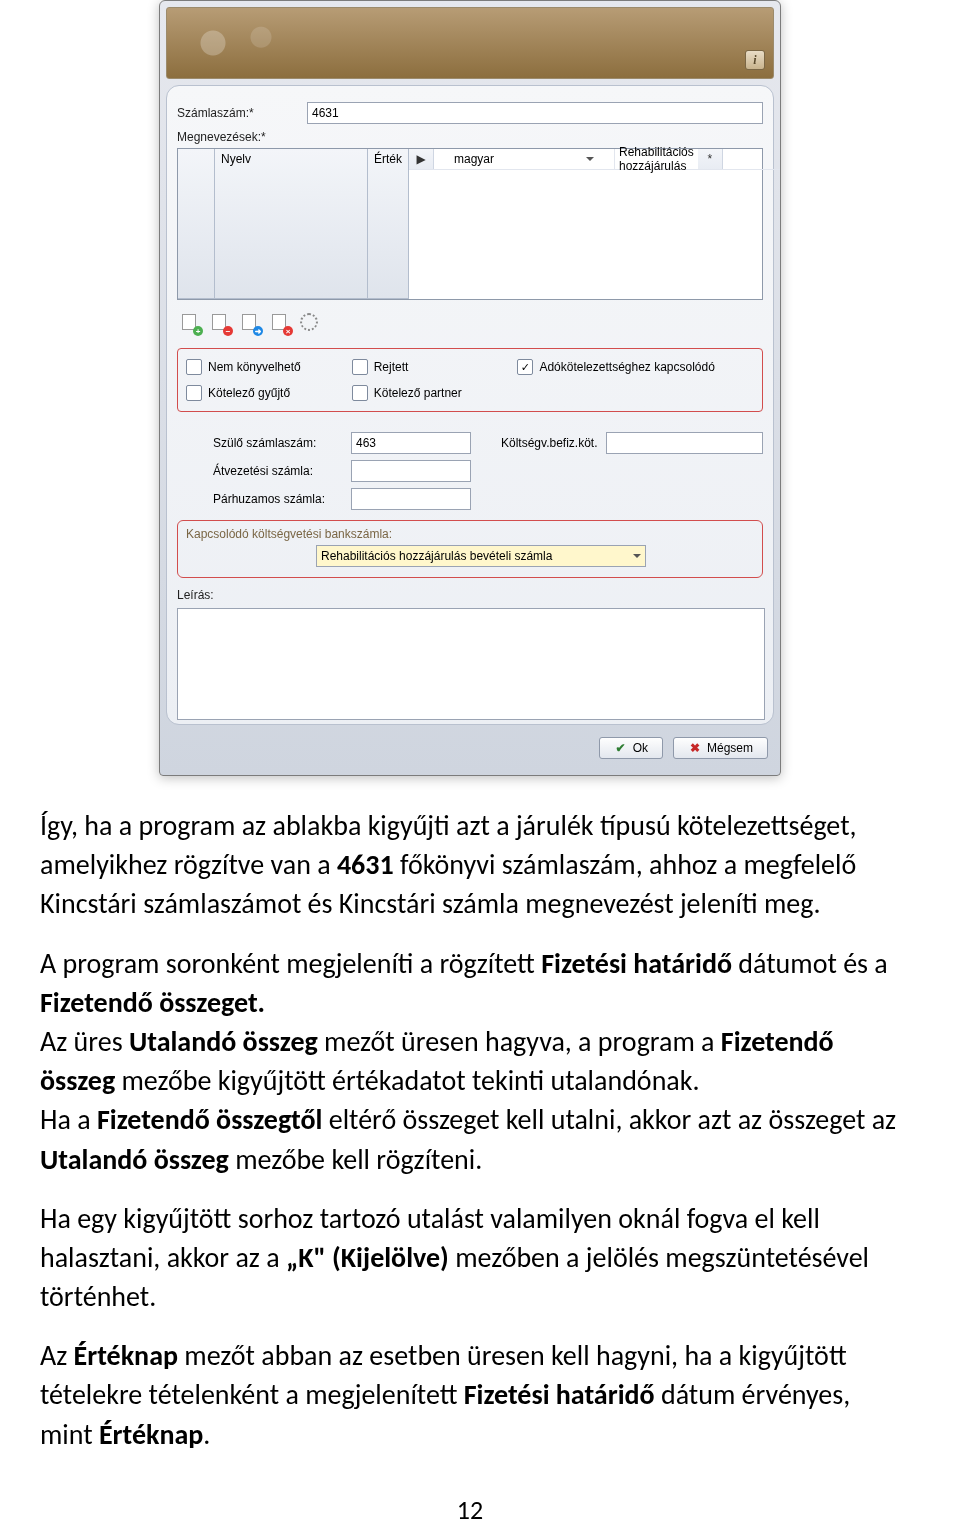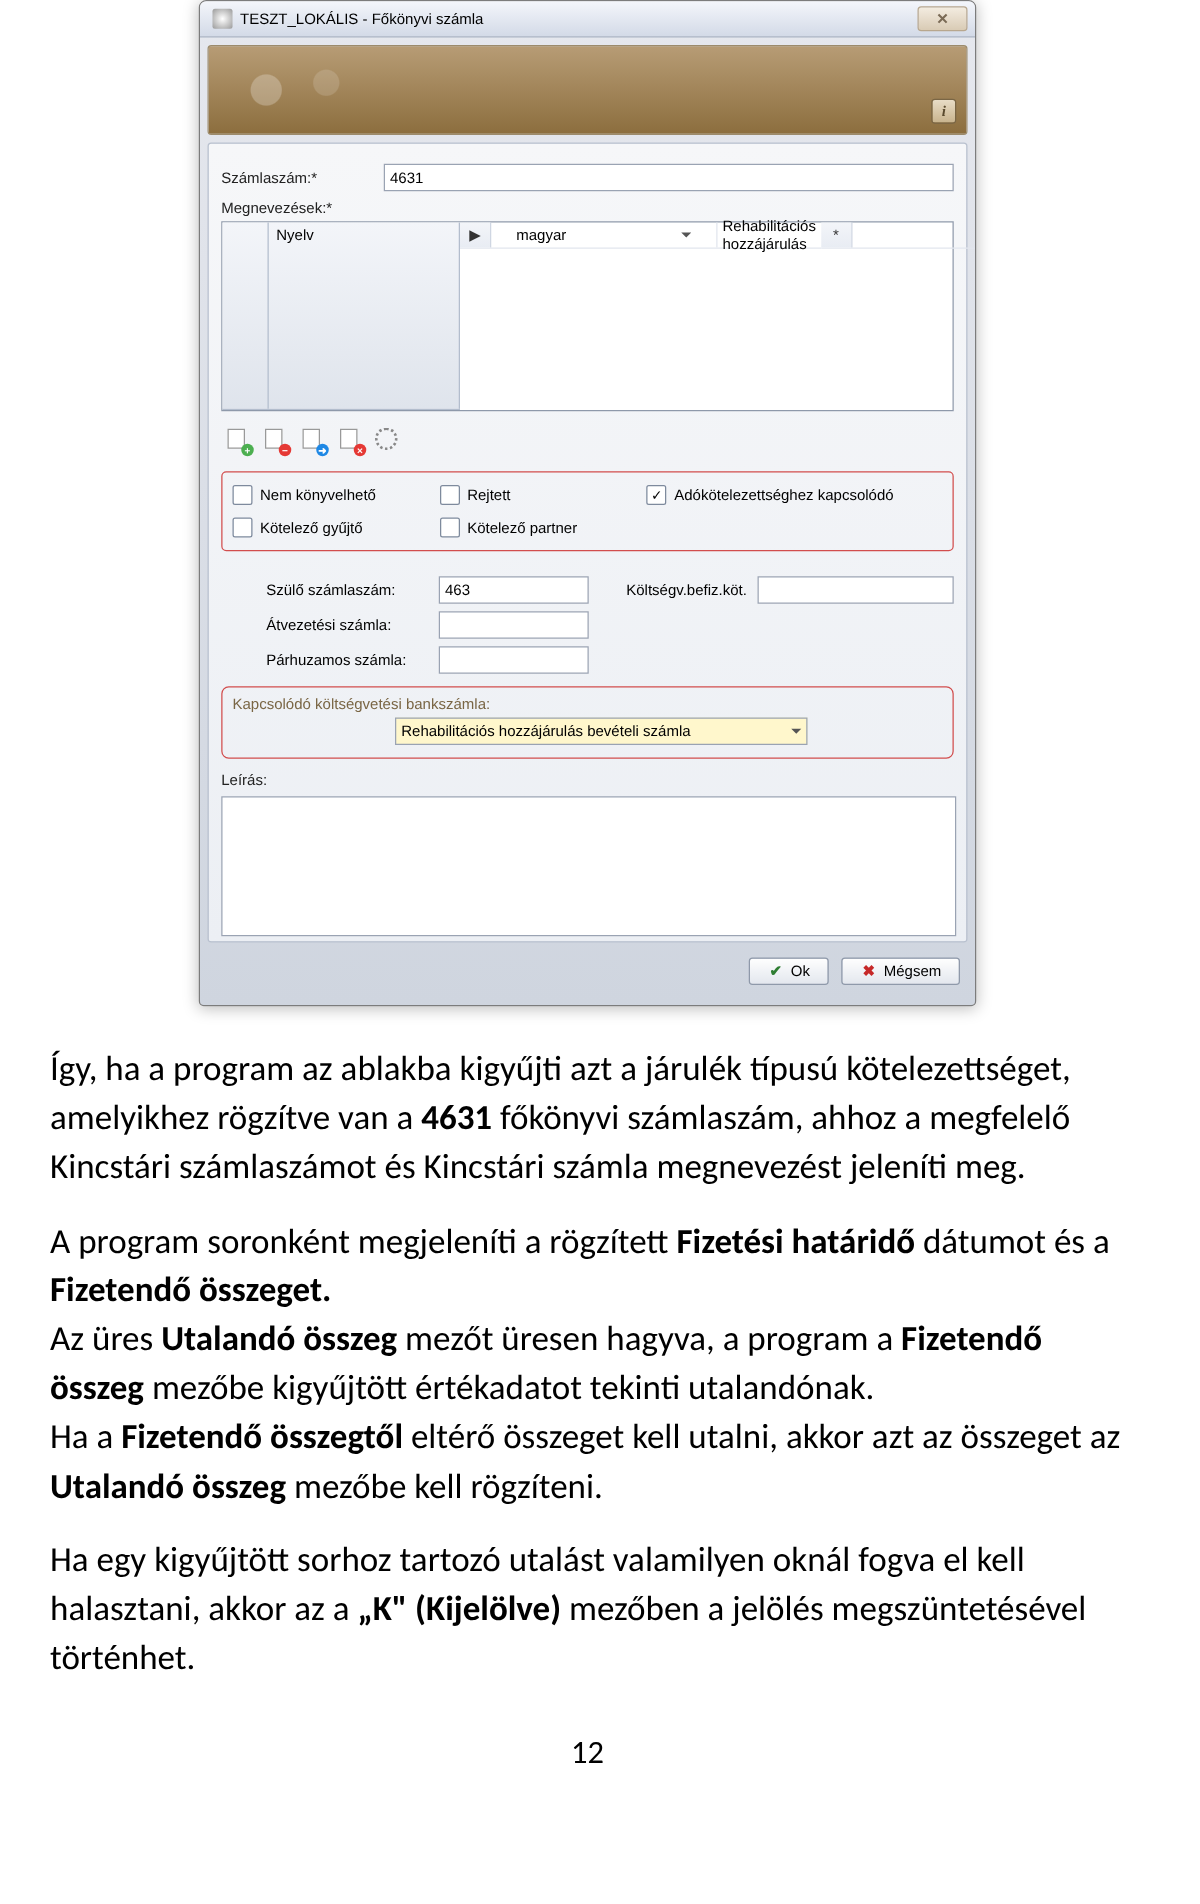--- a/index.html
+++ b/index.html
@@ -56,21 +56,21 @@
   }
   .banner .info {
     position:absolute; right:8px; bottom:8px; width:18px; height:18px;
     background:linear-gradient(#e8dcc6,#c9b48e); border:1px solid #7a6645;
     border-radius:3px; display:flex;align-items:center;justify-content:center;
     font-family:Georgia,serif; font-style:italic; font-weight:bold;
     color:#5a4a2e; font-size:12px;
   }
   .body {
     margin:6px; background:linear-gradient(#f6f7f9,#eceff4);
-    border:1px solid #b9c1cf; border-radius:3px; padding:10px 10px 4px 10px;
+    border:1px solid #b9c1cf; border-radius:13px; padding:10px 10px 4px 10px;
   }
   .row { display:flex; align-items:center; margin:6px 0; }
   .lbl { width:130px; color:#222; }
   .inp {
     flex:1; height:20px; border:1px solid #9aa3b3; background:#fff;
     padding:0 4px; font-size:12px; font-family:inherit;
   }
   .grid {
     margin-top:4px; border:1px solid #8e99aa; background:#fff; height:150px;
     display:flex; flex-direction:row;
@@ -154,29 +154,20 @@
   .b { font-weight:bold; }
   .pageno { text-align:center; font-size:26px; margin-top:40px; }
 </style>
 </head>
 <body>
 
 <div class="page">
 
   <div class="window">
 
-    <div class="titlebar">
-      <div class="t-left">
-        <div class="tb-icon"></div>
-        <span>TESZT_LOKÁLIS - Főkönyvi számla</span>
-      </div>
-      <div class="tb-close">
-        <span>✕</span>
-      </div>
-    </div>
 
     <div class="banner">
       <div class="swirl"></div>
       <div class="info">
         <span>i</span>
       </div>
     </div>
 
     <div class="body">
 
@@ -186,20 +177,21 @@
       </div>
 
       <div class="row" style="margin-bottom:2px;">
         <span class="lbl">Megnevezések:*</span>
       </div>
 
       <div class="grid">
         <div class="ghead">
           <div class="gcell-h gmarker"></div>
           <div class="gcell-h gnyelv">Nyelv</div>
+          <div class="gcell-h gertek">Érték</div>
         </div>
         <div class="grow">
           <div class="gmarker-cell">▶</div>
           <div class="gnyelv-cell">
             <span>magyar</span>
             <span class="dd-arrow"></span>
           </div>
           <div class="gertek-cell">Rehabilitációs hozzájárulás</div>
         </div>
         <div class="grow">
@@ -307,17 +299,20 @@
       <span>Így, ha a program az ablakba kigyűjti azt a járulék típusú kötelezettséget, amelyikhez rögzítve van a </span><span class="b">4631</span><span> főkönyvi számlaszám, ahhoz a megfelelő Kincstári számlaszámot és Kincstári számla megnevezést jeleníti meg.</span>
     </p>
     <p>
       <span>A program soronként megjeleníti a rögzített </span><span class="b">Fizetési határidő</span><span> dátumot és a </span><span class="b">Fizetendő összeget.</span><br>
       <span>Az üres </span><span class="b">Utalandó összeg</span><span> mezőt üresen hagyva, a program a </span><span class="b">Fizetendő összeg</span><span> mezőbe kigyűjtött értékadatot tekinti utalandónak.</span><br>
       <span>Ha a </span><span class="b">Fizetendő összegtől</span><span> eltérő összeget kell utalni, akkor azt az összeget az </span><span class="b">Utalandó összeg</span><span> mezőbe kell rögzíteni.</span>
     </p>
     <p>
       <span>Ha egy kigyűjtött sorhoz tartozó utalást valamilyen oknál fogva el kell halasztani, akkor az a </span><span class="b">„K" (Kijelölve)</span><span> mezőben a jelölés megszüntetésével történhet.</span>
     </p>
+    <p>
+      <span>Az </span><span class="b">Értéknap</span><span> mezőt abban az esetben üresen kell hagyni, ha a kigyűjtött tételekre tételenként a megjelenített </span><span class="b">Fizetési határidő</span><span> dátum érvényes, mint </span><span class="b">Értéknap</span><span>.</span>
+    </p>
   </div>
 
   <div class="pageno">12</div>
 
 </div>
 
 </body></html>

